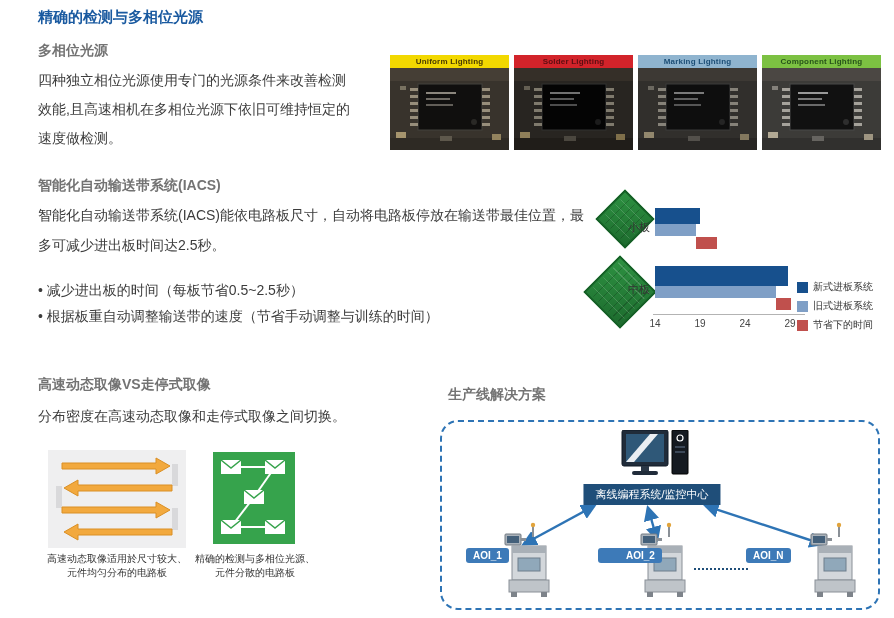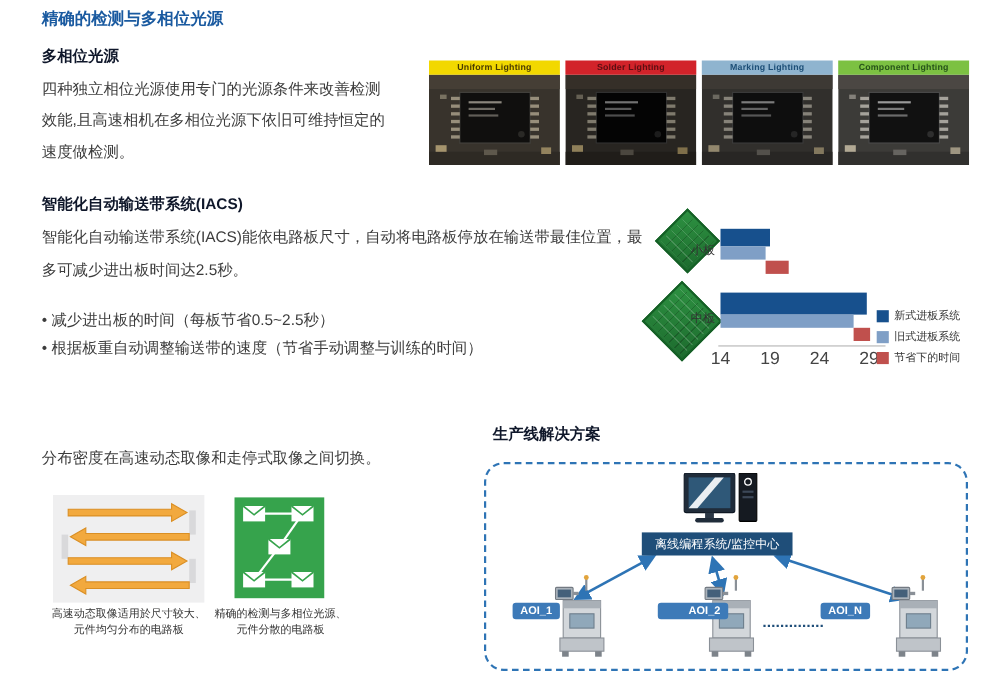--- a/index.html
+++ b/index.html
@@ -1,21 +1,21 @@
 <!DOCTYPE html>
 <html><head>
 <meta charset="utf-8">
 <style>
   html,body { margin:0; padding:0; background:#fff; }
   .page {
     position:relative; width:894px; height:618px; background:#fff; overflow:hidden;
     font-family:"Liberation Sans","DejaVu Sans",sans-serif; color:#3c3c3c;
   }
   .h-title { position:absolute; left:38px; top:8px; font-size:15px; font-weight:bold; color:#1a5aa0; }
-  .h-sec   { position:absolute; font-size:14px; font-weight:bold; color:#0f172a; }
+  .h-sec   { position:absolute; font-size:14px; font-weight:bold; color:#737373; }
   .p-body  { position:absolute; font-size:14px; color:#3c3c3c; line-height:29px; }
 
   #h-lighting { left:38px; top:42px; }
   #p-lighting { left:38px; top:66px; width:318px; }
 
   
   .photos { position:absolute; left:390px; top:55px; display:flex; gap:5px;align-items:center; }
   .photo-fig { width:119px; margin:0; }
   .photo-caption { height:13px; line-height:13px; font-size:8px; font-weight:bold; text-align:center; letter-spacing:.2px; }
   .photo-img { width:119px; height:82px; display:block; }
@@ -39,21 +39,21 @@
   #pcb-small { left:14px; top:6px;  width:42px; height:42px; }
   #pcb-mid   { left:4px;  top:74px; width:52px; height:52px; }
   .cat-label { position:absolute; font-size:11px; color:#333; width:34px; text-align:right; }
   #cat-0 { left:26px; top:28px; }
   #cat-1 { left:26px; top:90px; }
   .chart-rowbars { position:absolute; left:65px; width:215px; height:46px; }
   .chart-rowbars[data-chart-row="0"] { top:16px; }
   .chart-rowbars[data-chart-row="1"] { top:74px; }
   .bar { position:absolute; }
   #chart-axis-line { position:absolute; left:63px; top:122px; width:152px; height:1px; background:#b3b3b3; }
-  #chart-ticks { position:absolute; left:65px; top:126px; width:170px; height:12px; font-size:16px; color:#444; }
+  #chart-ticks { position:absolute; left:65px; top:126px; width:170px; height:12px; font-size:10px; color:#444; }
   #chart-ticks span { position:absolute; transform:translateX(-50%); }
   #chart-legend { position:absolute; left:207px; top:88px; display:flex; flex-direction:column; gap:5px; }
   .legend-item { display:flex; align-items:center; gap:5px; font-size:10px; color:#333; white-space:nowrap; }
   .swatch { width:11px; height:11px; display:inline-block; flex:0 0 auto; }
 
   #h-imaging { left:38px; top:376px; }
   #p-imaging { left:38px; top:402px; width:420px; }
   #scan-left  { position:absolute; left:48px;  top:450px; }
   #scan-right { position:absolute; left:213px; top:452px; }
   .scan-caption { position:absolute; font-size:10px; color:#333; text-align:center; line-height:14px; white-space:pre-line; }
@@ -195,20 +195,21 @@
           <span class="swatch" style="background: rgb(127, 159, 198);"></span>
           <span>旧式进板系统</span>
         </div>
         <div class="legend-item">
           <span class="swatch" style="background: rgb(192, 80, 77);"></span>
           <span>节省下的时间</span>
         </div>
       </div>
   </div>
 
+  <div class="h-sec" id="h-imaging">高速动态取像VS走停式取像</div>
   <div class="p-body" id="p-imaging">分布密度在高速动态取像和走停式取像之间切换。</div>
 
   <svg id="scan-left" width="138" height="98" viewBox="0 0 138 98">
     <rect width="138" height="98" fill="#efeff0"></rect>
     <rect x="124" y="14" width="6" height="22" fill="#d9d9db"></rect>
     <rect x="8" y="36" width="6" height="22" fill="#d9d9db"></rect>
     <rect x="124" y="58" width="6" height="22" fill="#d9d9db"></rect>
     <g fill="#f2a93e" stroke="#da8f24" stroke-width="1">
       <path d="M14 13 h94 v-5 l14 8 l-14 8 v-5 h-94 z"></path>
       <path d="M124 35 h-94 v-5 l-14 8 l14 8 v-5 h94 z"></path>

